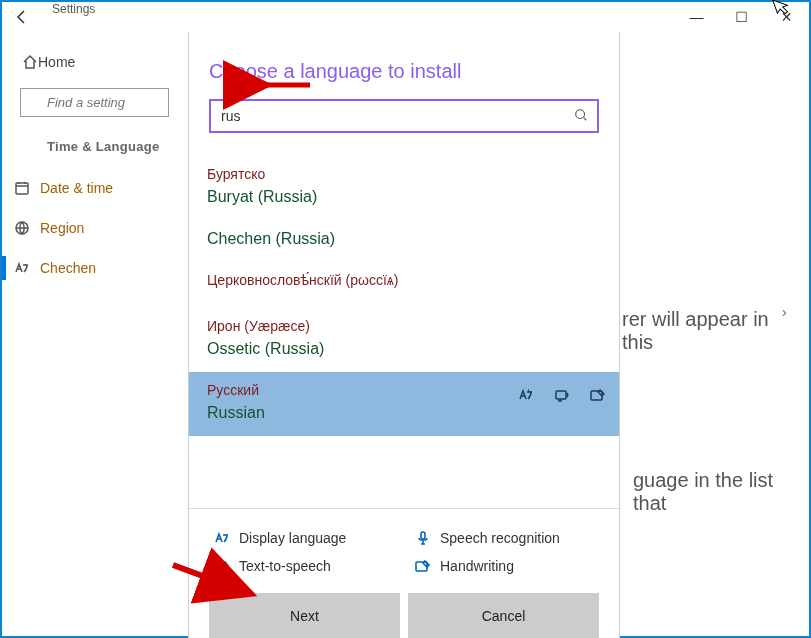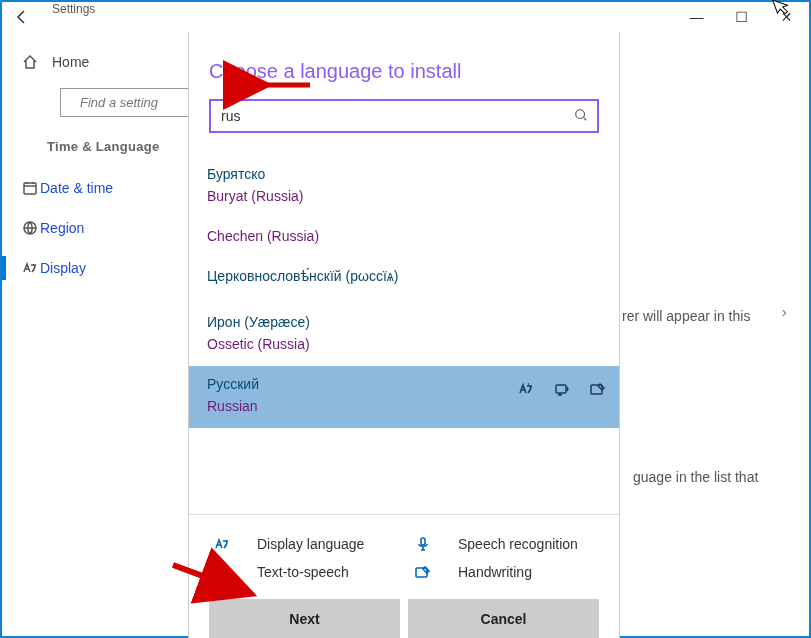--- a/index.html
+++ b/index.html
@@ -6,53 +6,53 @@
   body { background: #fff; width: 811px; height: 638px; position: relative; overflow: hidden; }
   .outer-border { position: absolute; inset: 0; border: 2px solid #0a84d6; }
   .window { position: absolute; inset: 2px; background: #fff; display: flex; flex-direction: column; }
   .titlebar { height: 30px; display: flex; align-items: flex-start; }
   .back-btn { width: 40px; height: 30px; display:flex; align-items:center; justify-content:center; color:#333; }
   .app-title { font-size: 12px; color: #555; margin-left: 10px; }
   .win-controls { margin-left: auto; display: flex; }
   .win-btn { width: 45px; height: 30px; display:flex; align-items:center; justify-content:center; font-size: 14px; color:#333; }
   .body-area { flex:1; display:flex; position:relative; }
   .sidebar { width: 185px; padding: 10px 0 0 0; }
-  .sb-home { display:flex; align-items:center; gap:14px; padding: 12px 20px; color:#444; font-size:14px; }
+  .sb-home { display:flex; align-items:center; padding: 12px 20px; color:#444; font-size:14px; }
   .sb-search { margin: 6px 18px 14px 18px; }
-  .sb-search input { width:100%; border:1px solid #999; padding:6px 19px; font-size:13px; font-style:italic; color:#666; outline:none;margin-left:40px; }
+  .sb-search input { width:100%; border:1px solid #999; padding:6px 26px; font-size:13px; font-style:italic; color:#666; outline:none; }
   .sb-cat { padding: 8px 20px 14px 20px; color:#666; font-size:13px; font-weight:600; letter-spacing:.3px;margin-left:25px; }
-  .sb-item { display:flex; align-items:center; gap:2px; padding: 12px 20px; color:#1d4ed8; font-size:14px; position:relative; }
+  .sb-item { display:flex; align-items:center; gap:10px; padding: 12px 12px; color:#a16207; font-size:14px; position:relative; }
   .sb-item.active::before { content:""; position:absolute; left:0; top:8px; bottom:8px; width:4px; background:#0078d7; }
   .sb-icon { width:16px; height:16px; display:inline-flex; align-items:center; justify-content:center; color:#555; }
   .sb-icon svg { width:16px; height:16px; stroke:currentColor; fill:none; stroke-width:1.5; }
-  .bg-text { position:absolute; color:#555; font-size:14px; }
+  .bg-text { position:absolute; color:#555; font-size:20px; }
   .bg-text.a { left:620px; top:276px; right:14px; }
   .bg-text.c { left:631px; top:437px; right:14px; }
   .chevron { position:absolute; left:780px; top:272px; color:#666; font-size:14px; }
 
   .dialog { position:absolute; left:186px; top:0px; width:432px; height:628px; border-left:1px solid #ccc; border-right:1px solid #ccc; border-bottom:1px solid #ccc; background:#fff; display:flex; flex-direction:column; }
   .dlg-title { font-size:20px; padding: 28px 20px 16px 20px; color:#8b5cf6; }
   .dlg-search { margin: 0 20px 23px 20px; border:2px solid #8b5cf6; display:flex; align-items:center; height:34px; }
   .dlg-search input { flex:1; border:none; outline:none; padding:0 10px; font-size:14px; color:#333; }
   .dlg-search .search-ic { width:32px; text-align:center; color:#555; font-size:14px; }
   .lang-list { flex:1; overflow:auto; }
   .lang-item { padding: 10px 18px 14px 18px; }
-  .lang-native { font-size:14px; color:#0c4a6e; margin-bottom:6px; }
-  .lang-english { font-size:14px; color:#701a75; }
+  .lang-native { font-size:14px; color:#7f1d1d; margin-bottom:6px; }
+  .lang-english { font-size:16px; color:#14532d; }
   .lang-item.selected { background:#8db9df; position:relative; }
   .lang-icons { position:absolute; right:12px; top:14px; display:flex; gap:18px; }
   .lang-icons .ic { width:18px; height:18px; display:inline-flex; align-items:center; justify-content:center; color:#1f3a5f; }
   .lang-icons svg { width:18px; height:18px; stroke:currentColor; fill:none; stroke-width:1.5; }
   .separator { height:1px; background:#ddd; margin: 0 0 6px 0; }
   .feat-grid { display:grid; grid-template-columns:1fr 1fr; gap:10px 20px; padding: 14px 24px 18px 24px; }
-  .feat { display:flex; align-items:center; gap:26px; font-size:14px; color:#333; }
+  .feat { display:flex; align-items:center; gap:8px; font-size:14px; color:#333; }
   .feat .fic { width:18px; height:18px; color:#0067c0; }
   .feat .fic svg { width:18px; height:18px; stroke:currentColor; fill:none; stroke-width:1.6; }
   .dlg-buttons { display:flex; gap:8px; padding: 0 20px 20px 20px; }
-  .dlg-btn { flex:1; background:#ccc; border:none; height:40px; font-size:14px; color:#222; cursor:pointer;font-weight:bold; }
+  .dlg-btn { flex:1; background:#ccc; border:none; height:46px; font-size:14px; color:#222; cursor:pointer; }
 
   .arrow-red { position:absolute; pointer-events:none; }
   .arrow-red svg { overflow:visible; }
 
   .cursor-ptr { position:absolute; top:-4px; left:775px; font-size:16px; transform:rotate(-20deg); }
 </style>
 </head>
 <body>
 
 <div class="outer-border"></div>
@@ -104,21 +104,21 @@
             </svg>
         </span>
         <span>Region</span>
       </div>
       <div class="sb-item active">
         <span class="sb-icon">
           <svg viewBox="0 0 16 16">
               <path d="M2 12 L5 4 L8 12 M3 9 H7 M9 5 H14 M11.5 5 V4 M10 12 C12 10 13 7 13 5"></path>
             </svg>
         </span>
-        <span>Display</span>
+        <span>Chechen</span>
       </div>
     </div>
 
     <div class="bg-text a">rer will appear in this</div>
     <div class="chevron">›</div>
     <div class="bg-text c">guage in the list that</div>
 
     <div class="dialog">
       <div class="dlg-title">Choose a language to install</div>
       <div class="dlg-search">

